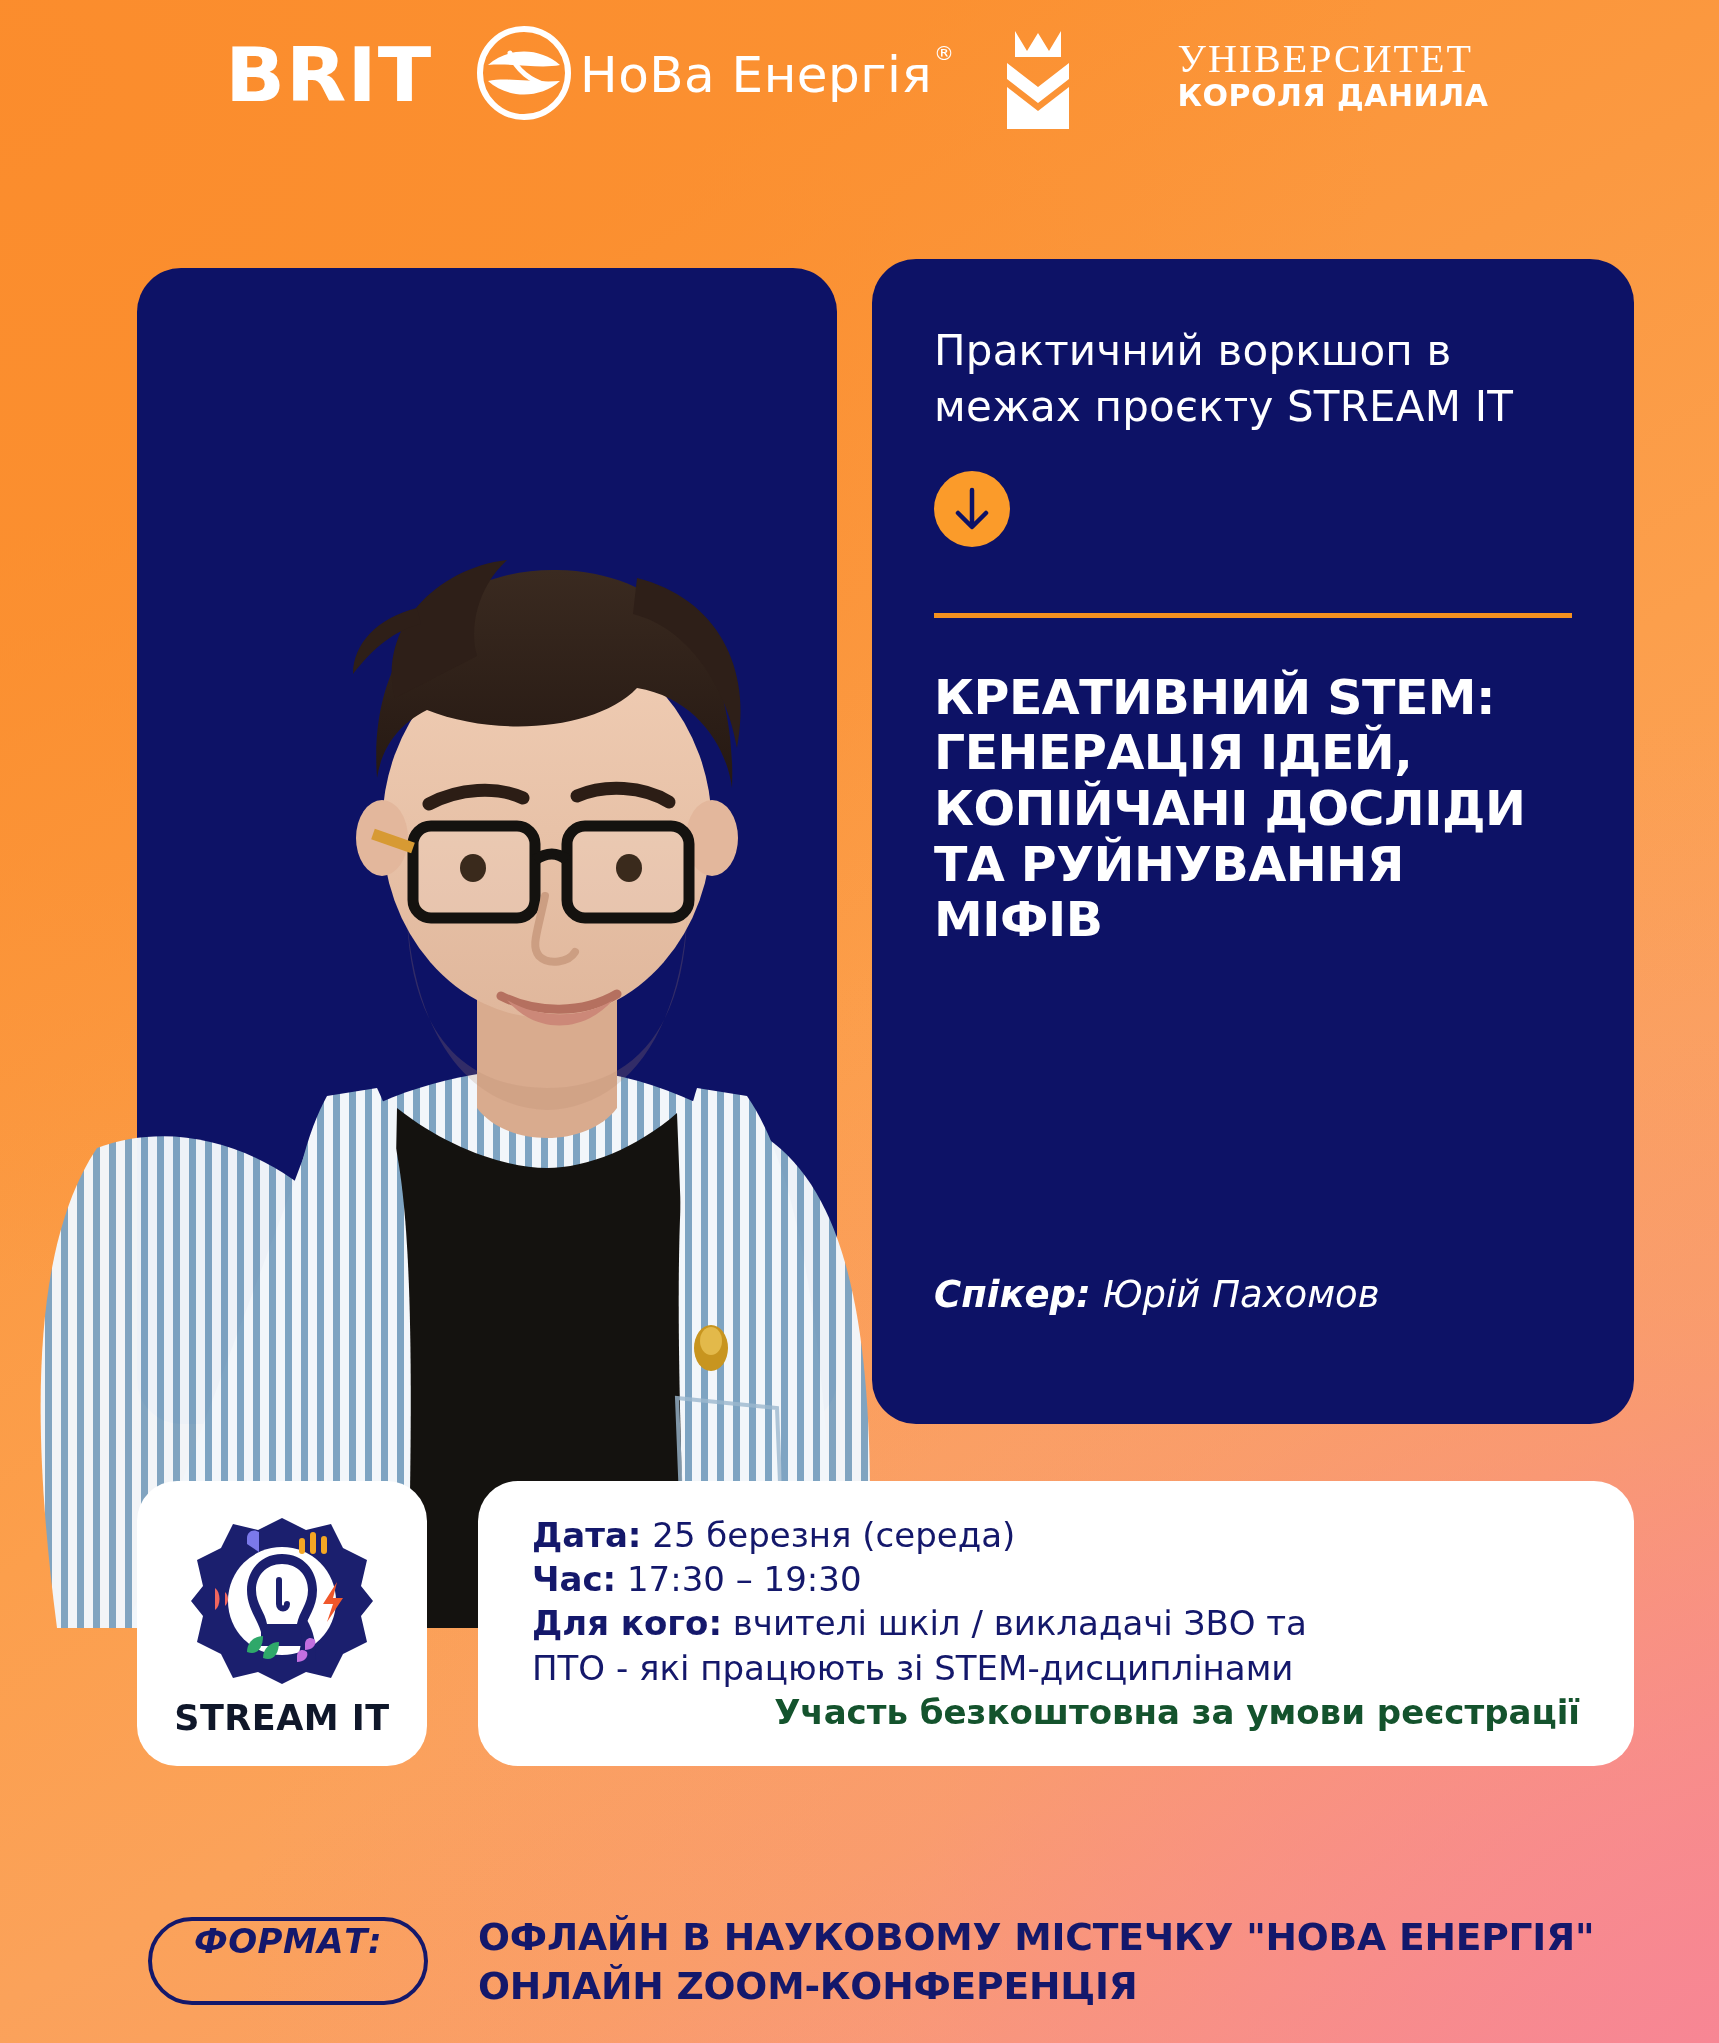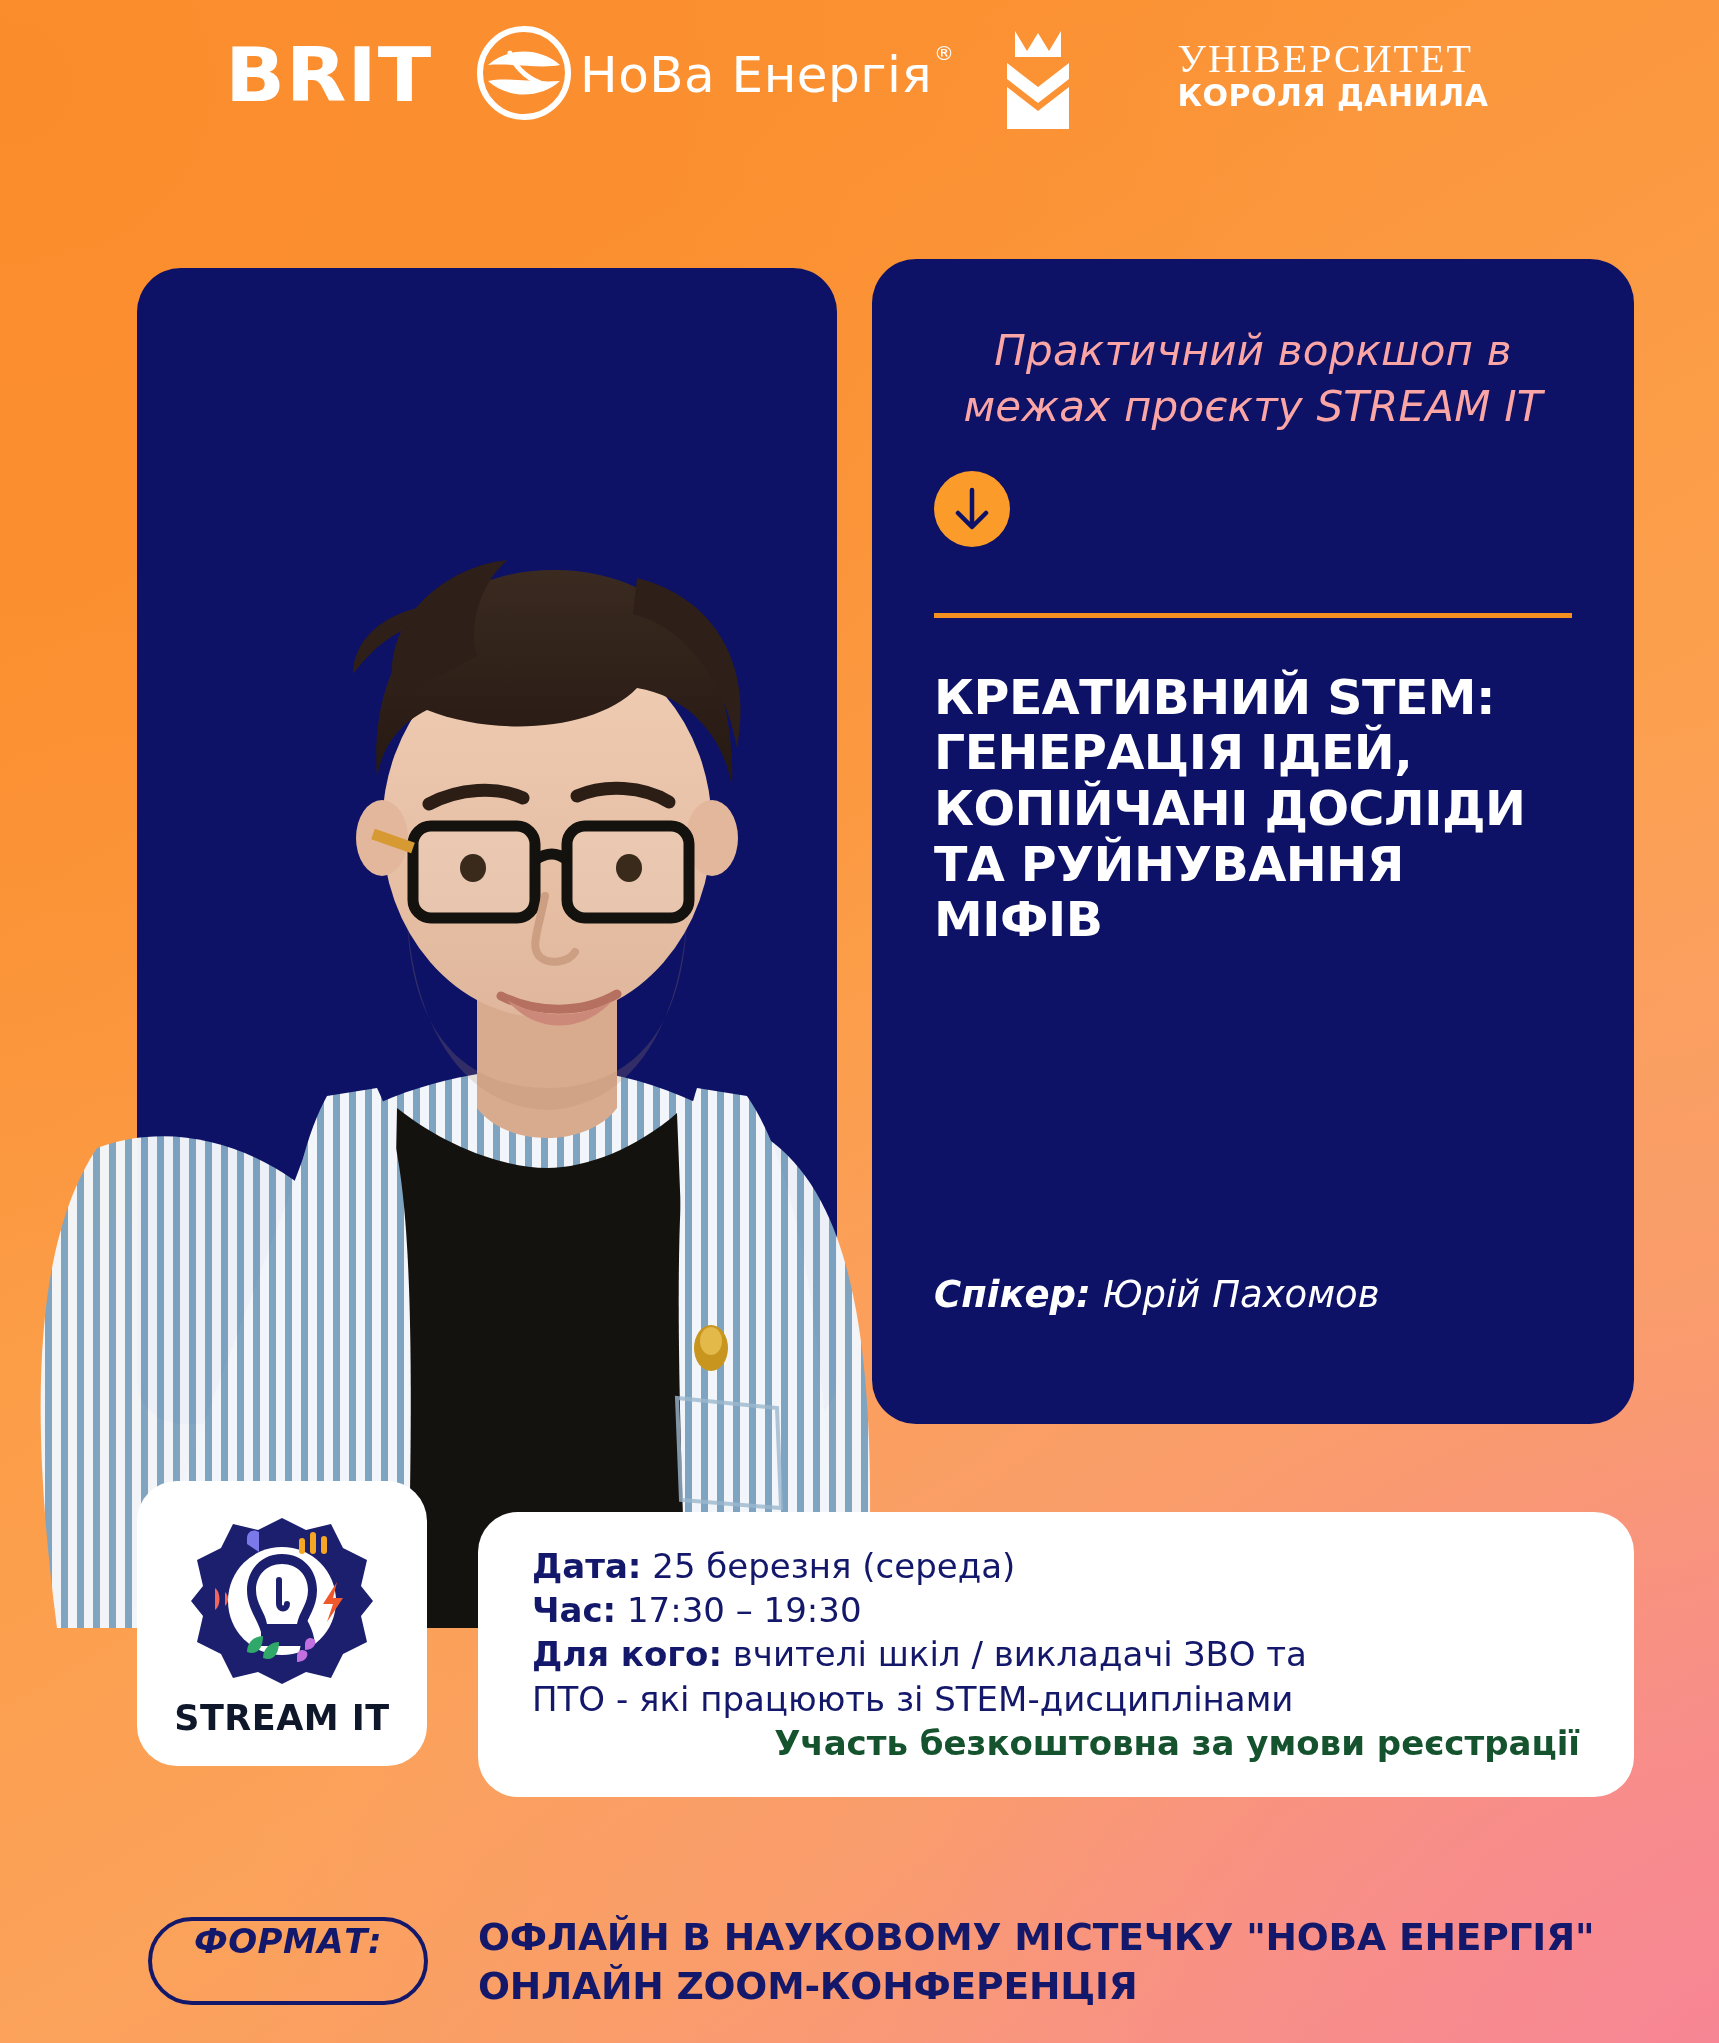--- a/index.html
+++ b/index.html
@@ -141,28 +141,26 @@
     position: absolute;
     left: 872px;
     top: 259px;
     width: 762px;
     height: 1165px;
     background: #0d1266;
     border-radius: 44px;
     padding: 64px 62px 56px 62px;
   }
   .kicker {
-    color: #fca5a5;
-    font-family: "DejaVu Sans", sans-serif;
-    font-style: italic;
+    color: #ffffff;
+    font-family: "DejaVu Sans", sans-serif;
     font-size: 42px;
     line-height: 1.33;
     letter-spacing: 0.2px;
     max-width: 640px;
-    text-align: center;
   }
   .arrow-badge {
     margin-top: 36px;
     width: 76px;
     height: 76px;
     border-radius: 50%;
     background: #fb9b2a;
     display: flex;
     align-items: center;
     justify-content: center;
@@ -227,21 +225,20 @@
     left: 478px;
     top: 1481px;
     width: 1156px;
     height: 285px;
     background: #ffffff;
     border-radius: 40px;
     padding: 50px 54px;
     display: flex;
     flex-direction: column;
     justify-content: center;
-    margin-top: 31px;
   }
   .info-line {
     color: #14186b;
     font-family: "DejaVu Sans", sans-serif;
     font-size: 34px;
     line-height: 1.30;
     white-space: nowrap;
   }
   .info-line b { font-weight: 700; }
   .info-free {

